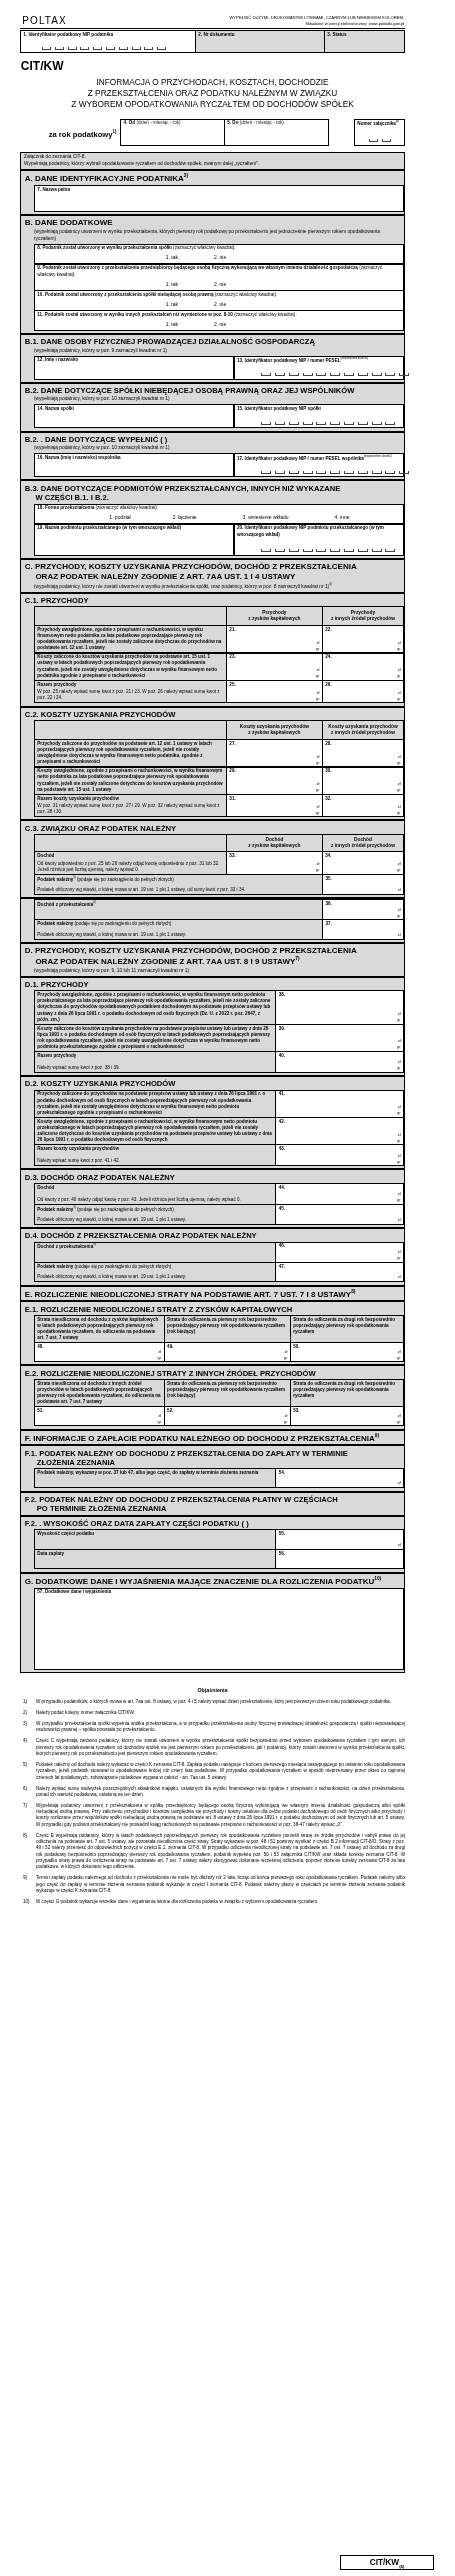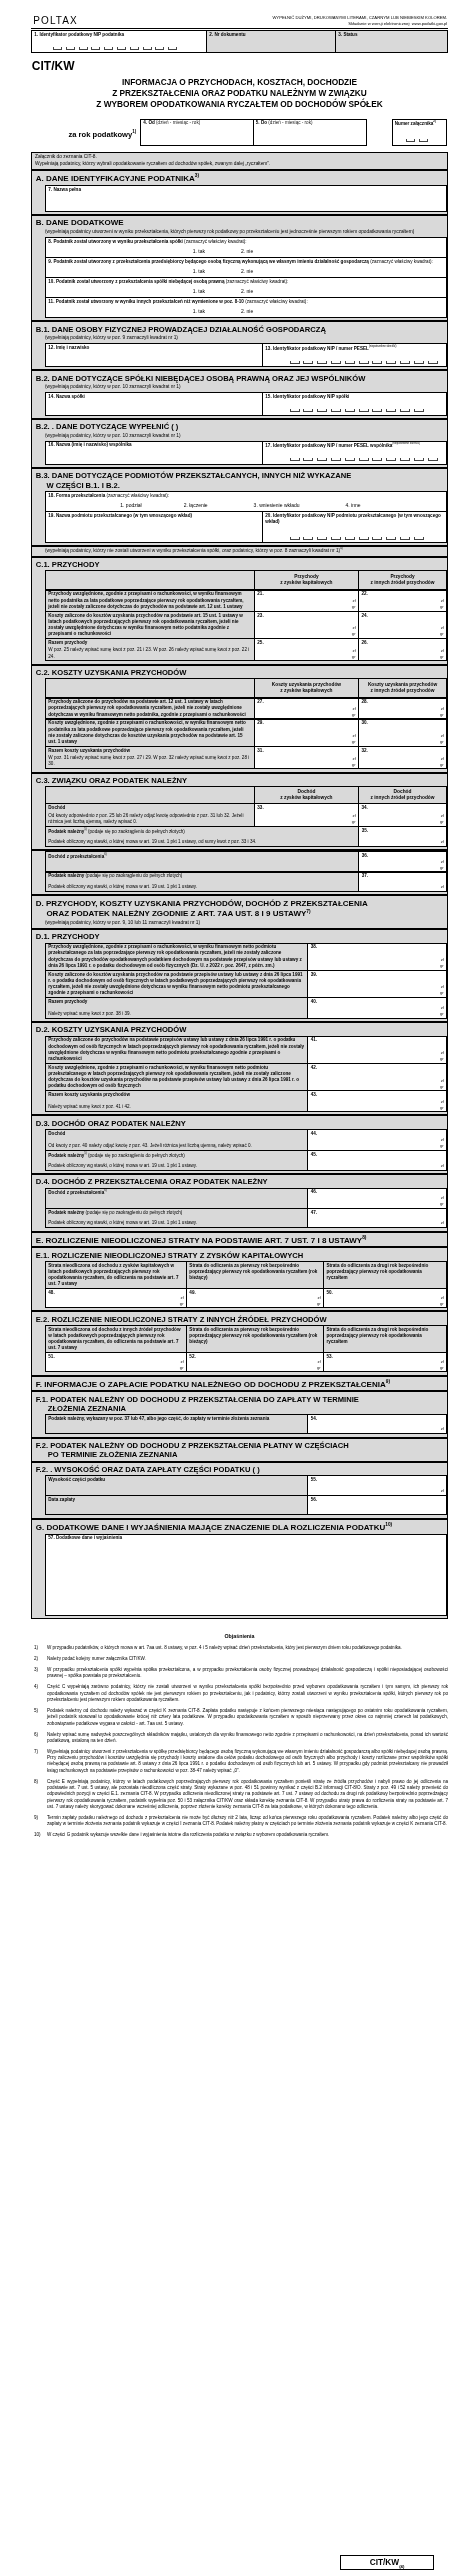--- a/index.html
+++ b/index.html
@@ -1,35 +1,35 @@
 <!DOCTYPE html>
 <html lang="pl" style="font-size:12px"><head>
 <meta charset="utf-8">
 <style>
   *{box-sizing:border-box;margin:0;padding:0}
   html,body{width:455px}
   body{height:2576px;position:relative;background:#fff;color:#000;
        font-family:"Liberation Sans","DejaVu Sans",sans-serif;-webkit-font-smoothing:none}
-  .page{position:absolute;left:31px;top:15px;width:417px}
+  .page{position:absolute;left:20px;top:15px;width:385px}
   .pre{white-space:pre-line}
   sup{font-size:60%;vertical-align:super}
   
   .topbar{display:flex;justify-content:space-between;align-items:flex-end;border-bottom:0.8px solid #000;padding:0 0.8px 1.5px 2.3px}
   .brand{font-size:10px;letter-spacing:1.1px}
   .topnote{font-size:4.2px;text-align:right;line-height:1.35}
   
   .idrow{display:flex;border:1.5px solid #000;margin-top:1.5px;height:23px}
   .idrow .c{padding:0.8px 2.3px;font-size:4.6px;font-weight:bold}
   .idc1{width:175px;background:#fff;border-right:0.8px solid #000;position:relative}
   .idc2{width:129px;background:#d9d9d9;border-right:0.8px solid #000}
   .idc3{flex:1;background:#d9d9d9}
   .nip{display:flex;gap:3.8px;position:absolute;left:21px;bottom:2.3px}
   .nip i{width:9px;height:3px;border-bottom:0.8px solid #444;border-left:0.8px solid #444;border-right:0.8px solid #444;display:block}
   .code{font-size:12px;font-weight:bold;margin:5.3px 0 1.5px 0.8px}
-  .maintitle{text-align:center;font-weight:bold;font-size:8.3px;line-height:1.3;margin:4.6px 0 9px}
+  .maintitle{text-align:center;font-weight:normal;font-size:8.3px;line-height:1.3;margin:4.6px 0 9px}
   
   .yearrow{display:flex;margin-bottom:6px;height:27px}
   .ylab{width:109px;text-align:right;font-weight:bold;font-size:7.6px;padding:10px 3.8px 0 0}
   .dbox{width:114px;border:1.5px solid #000;background:#fff;padding:0.8px 2.3px;font-size:4.6px}
   .dbox b{font-weight:bold}
   .dhint{font-weight:normal;color:#222}
   .attbox{width:55px;margin-left:25px;border:1.5px solid #000;background:#fff;padding:0.8px 2.3px;font-size:4.6px;font-weight:bold;position:relative}
   .att-ticks{position:absolute;left:13.7px;bottom:2.3px;display:flex;gap:3.8px}
   .att-ticks i{width:9px;height:3px;border-bottom:0.8px solid #444;border-left:0.8px solid #444;border-right:0.8px solid #444;display:block}
   
@@ -323,20 +323,23 @@
               <i></i>
               <i></i>
               <i></i>
             </span>
         </div>
       </div>
     </div>
 
     <div class="hr2"></div>
 
+    <div class="sectitle">
+      <span>C. PRZYCHODY, KOSZTY UZYSKANIA PRZYCHODÓW, DOCHÓD Z PRZEKSZTAŁCENIA</span><br><span style="padding-left:10.6px">ORAZ PODATEK NALEŻNY ZGODNIE Z ART. 7AA UST. 1 I 4 USTAWY</span>
+    </div>
     <div class="secnote"><span>(wypełniają podatnicy, którzy nie zostali utworzeni w wyniku przekształcenia spółki, oraz podatnicy, którzy w poz. 8 zaznaczyli kwadrat nr 1)</span><sup>4)</sup></div>
 
     <div class="hr2"></div>
 
     <div class="subtitle">C.1. PRZYCHODY</div>
     <div class="rows">
       <div class="t-row">
         <div class="cell thl w-lblC" style="height:20px"></div>
         <div class="cell th w-v1 pre">Przychody
 z zysków kapitałowych</div>

